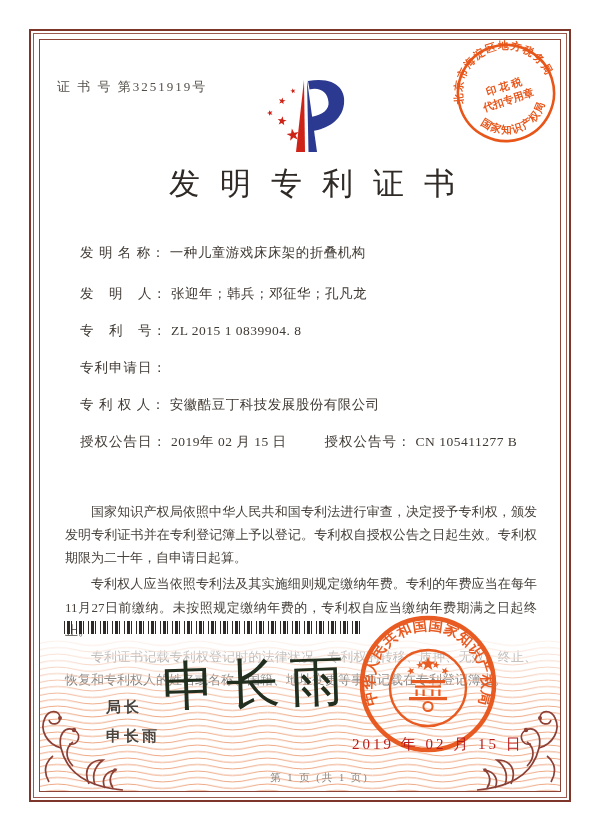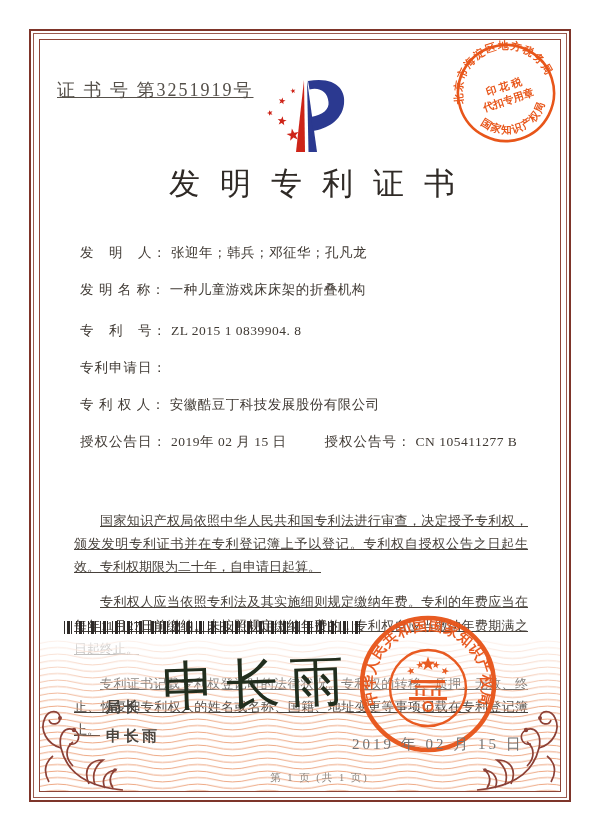--- a/index.html
+++ b/index.html
@@ -3,56 +3,56 @@
 <meta charset="utf-8">
 <style>
   html,body{margin:0;padding:0;background:#e9e9e9;}
   #stage{width:600px;height:825px;position:relative;margin:0 auto;background:#ffffff;
          font-family:"Liberation Serif","DejaVu Serif",serif;overflow:hidden;}
   
   .frame-outer{position:absolute;left:29px;right:29px;top:29px;bottom:23px;border:2.5px solid #7e352a;}
   .frame-mid{position:absolute;left:33px;right:33px;top:33px;bottom:27px;border:1px solid #9a5a4e;}
   .frame-inner{position:absolute;left:39px;right:39px;top:39px;bottom:33px;border:1px solid #8d4438;}
   
-  .certno{position:absolute;left:57px;top:78px;font-size:18px;letter-spacing:2px;color:#55504a;text-decoration:underline;}
+  .certno{position:absolute;left:57px;top:78px;font-size:13px;letter-spacing:2px;color:#55504a;}
   .logo{position:absolute;left:250px;top:76px;width:104px;height:80px;}
   .taxstamp{position:absolute;left:453px;top:40px;width:106px;height:106px;transform:rotate(-18deg);}
   .title{position:absolute;left:0;right:0;top:163px;text-align:center;font-size:31px;
          letter-spacing:20px;text-indent:20px;color:#2f2a26;font-weight:500;padding-left:24px;}
   
   .fields{position:absolute;left:80px;top:243px;right:50px;font-size:13.5px;color:#3f3933;}
   .frow{display:flex;white-space:nowrap;line-height:20px;margin-bottom:17px;}
   .frow.gap-lg{margin-bottom:21px;}
   .flabel{letter-spacing:1px;margin-right:4px;}
   .fvalue{letter-spacing:0.5px;}
   .fpair2{margin-left:38px;display:flex;}
   
   .bodytext{position:absolute;left:62px;right:60px;top:497px;font-size:13px;line-height:1.78;
             color:#47413b;text-align:justify;}
-  .bodytext p{margin:12px;text-indent:2em;text-decoration:underline;}
+  .bodytext p{margin:3px;text-indent:2em;}
   
   .barcode{position:absolute;left:64px;top:621px;width:298px;height:13px;
     background:repeating-linear-gradient(90deg,
       #2e2a28 0px,#2e2a28 1.5px,transparent 1.5px,transparent 3px,
       #2e2a28 3px,#2e2a28 6px,transparent 6px,transparent 7.5px,
       #2e2a28 7.5px,#2e2a28 8.5px,transparent 8.5px,transparent 12px);}
   
   .waves{position:absolute;left:40px;right:40px;top:640px;bottom:34px;overflow:hidden;}
   .waves svg{display:block;width:100%;height:100%;}
   .wavefade{position:absolute;left:40px;right:40px;top:640px;height:70px;
     background:linear-gradient(to bottom,rgba(255,255,255,.85),rgba(255,255,255,0));}
   
   .dirblock{position:absolute;left:106px;top:692px;font-family:"Liberation Sans","DejaVu Sans",sans-serif;
             font-size:15px;font-weight:bold;color:#4a453f;letter-spacing:3px;line-height:1.95;}
   .handsign{position:absolute;left:162px;top:648px;width:200px;font-size:54px;letter-spacing:10px;
             color:#222e1e;transform:rotate(-2deg);white-space:nowrap;}
   
   .bigseal{position:absolute;left:352px;top:608px;width:152px;height:152px;opacity:.96;}
   .sealdate{position:absolute;left:352px;top:735px;width:160px;text-align:center;
-            font-size:15px;letter-spacing:3px;color:#737373;white-space:nowrap;}
+            font-size:15px;letter-spacing:3px;color:#b91c1c;white-space:nowrap;}
   
   .pageinfo{position:absolute;left:0;right:0;top:771px;text-align:center;font-size:10.5px;
             letter-spacing:2px;color:#8c857e;padding-left:39px;}
   
   .flourish{position:absolute;width:96px;height:104px;top:690px;}
   .flourish.left{left:31px;}
   .flourish.right{right:31px;transform:scaleX(-1);}
 </style>
 </head>
 <body>
@@ -89,27 +89,27 @@
     <text font-size="10.5" fill="#e8561a" letter-spacing="1" font-weight="bold">
       <textPath href="#tsBot" startOffset="50%" text-anchor="middle">国家知识产权局</textPath>
     </text>
     <text x="53" y="50" text-anchor="middle" font-size="10.5" fill="#e8561a" font-weight="bold">印 花 税</text>
     <text x="53" y="64" text-anchor="middle" font-size="10.5" fill="#e8561a" font-weight="bold">代扣专用章</text>
   </svg>
 
   <div class="title">发明专利证书</div>
 
   <div class="fields">
-    <div class="frow">
-      <span class="flabel">发　明　人：</span>
-      <span class="fvalue">张迎年；韩兵；邓征华；孔凡龙</span>
-    </div>
     <div class="frow gap-lg">
       <span class="flabel">发 明 名 称：</span>
       <span class="fvalue">一种儿童游戏床床架的折叠机构</span>
+    </div>
+    <div class="frow">
+      <span class="flabel">发　明　人：</span>
+      <span class="fvalue">张迎年；韩兵；邓征华；孔凡龙</span>
     </div>
     <div class="frow">
       <span class="flabel">专　利　号：</span>
       <span class="fvalue">ZL 2015 1 0839904. 8</span>
     </div>
     <div class="frow">
       <span class="flabel">专利申请日：</span>
     </div>
     <div class="frow">
       <span class="flabel">专 利 权 人：</span>

